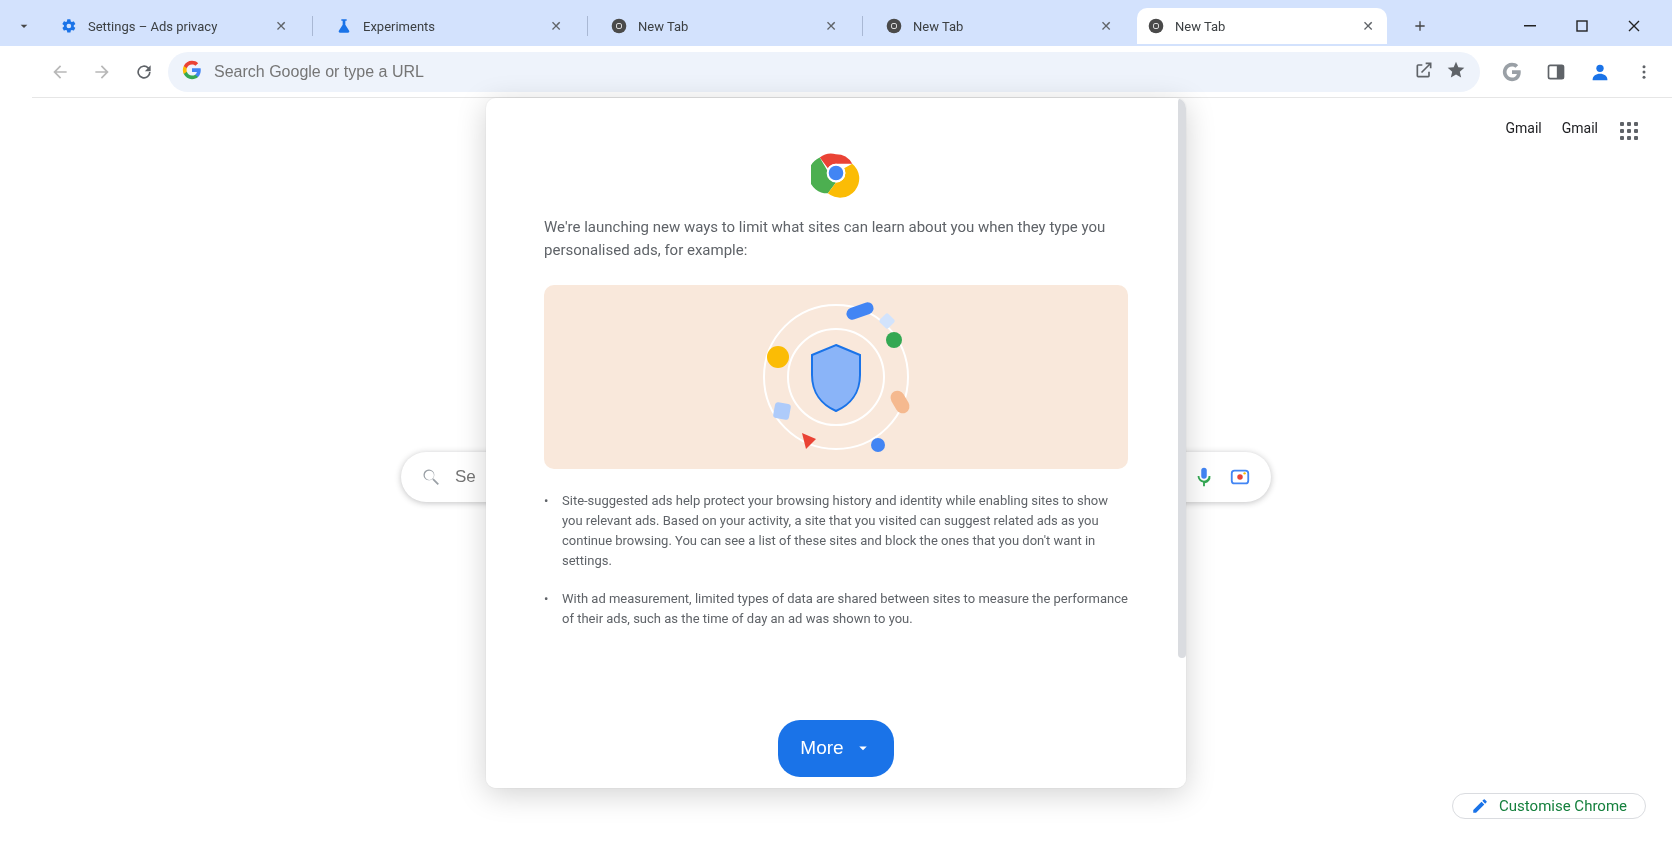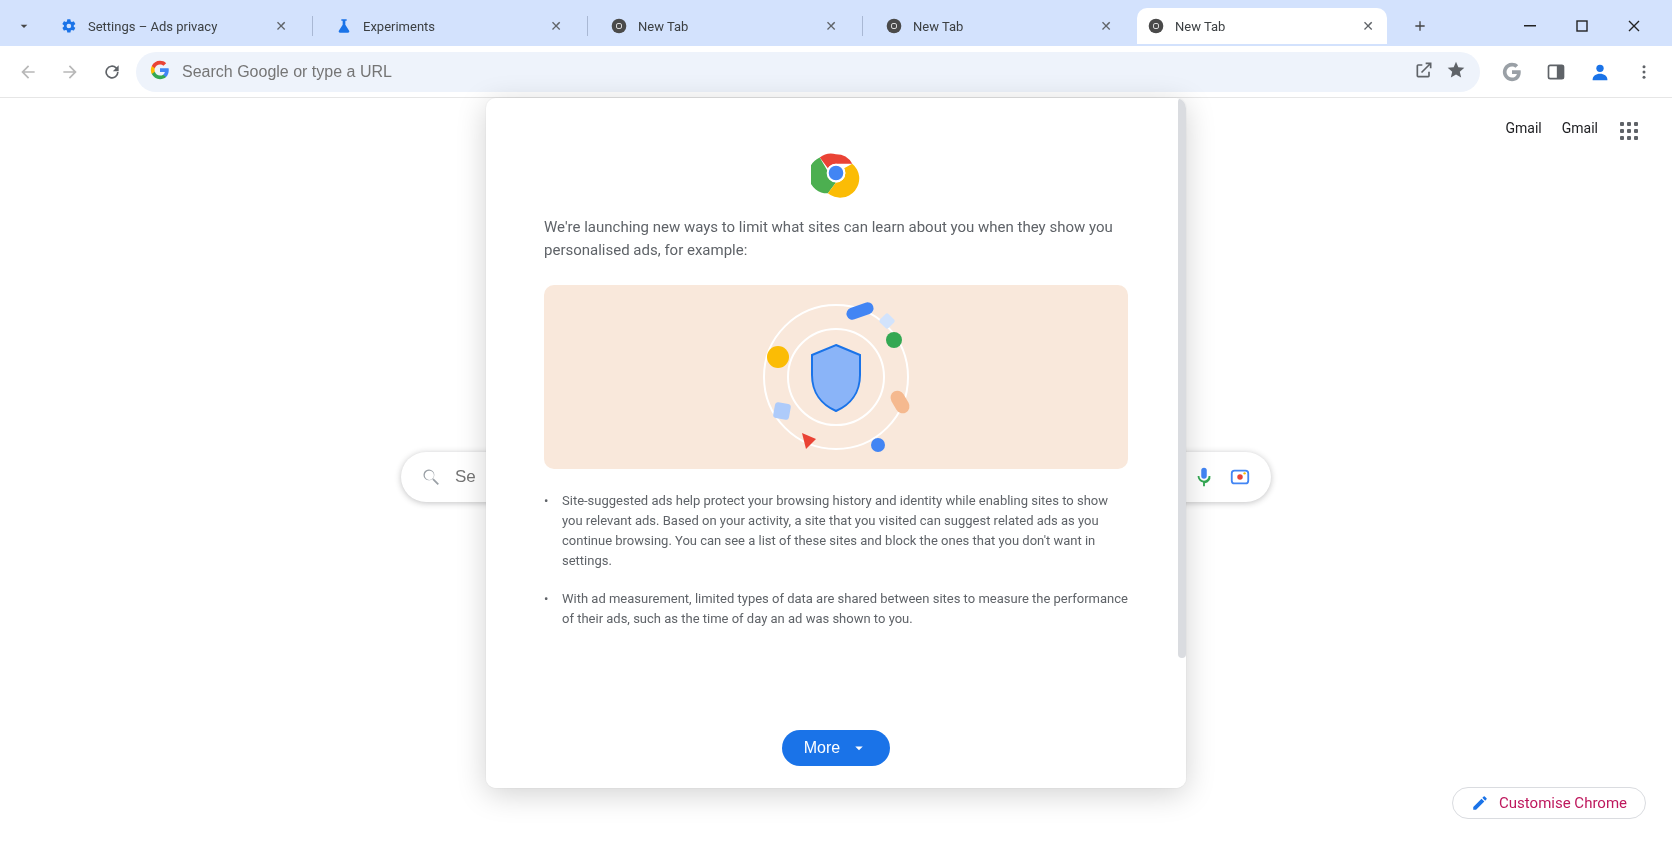--- a/index.html
+++ b/index.html
@@ -84,20 +84,21 @@
   }
   
   .toolbar {
     height: 52px;
     background: #fff;
     display: flex;
     align-items: center;
     padding: 0 10px;
     gap: 6px;
     border-bottom: 1px solid #e6e6e6;
+    margin-left: 32px;
   }
   .nav-btn {
     width: 36px; height: 36px;
     display: flex; align-items: center; justify-content: center;
     color: #5f6368;
     border-radius: 50%;
     cursor: pointer;
   }
   .nav-btn.disabled { color: #b8b8b8; cursor: default; }
   .omnibox {
@@ -173,27 +174,27 @@
     font-size: 17px;
     color: #5f6368;
     background: #fff;
   }
   .searchbox input {
     flex: 1; border: none; outline: none; font-size: 17px;
   }
   .customise-pill {
     position: absolute;
     bottom: 28px; right: 26px;
-    height: 32px;
+    height: 26px;
     padding: 0 18px;
     border-radius: 24px;
     border: 1px solid #dadce0;
     background: #fff;
     display: flex; align-items: center; gap: 10px;
-    color: #be185d;
+    color: #15803d;
     font-size: 15px;
     cursor: pointer;
   }
   
   .modal {
     position: absolute;
     top: 98px;
     left: 50%;
     transform: translateX(-50%);
     width: 700px;
@@ -263,24 +264,24 @@
     height: 80px;
     display: flex;
     align-items: center;
     justify-content: center;
     background: linear-gradient(to top, #fff 60%, rgba(255,255,255,0));
   }
   .more-btn {
     background: #1a73e8;
     color: #fff;
     border: none;
-    height: 36px;
+    height: 57px;
     padding: 0 22px;
     border-radius: 22px;
-    font-size: 16px;
+    font-size: 19px;
     display: flex; align-items: center; gap: 10px;
     cursor: pointer;
   }
   .expand-row {
     position: absolute;
     bottom: 18px;
     left: 58px; right: 58px;
     display: flex;
     align-items: center;
     justify-content: space-between;
@@ -501,21 +502,21 @@
     <div class="modal-logo">
       <svg class="chrome-logo" viewBox="0 0 48 48">
           <circle cx="24" cy="24" r="22" fill="#fff"></circle>
           <path fill="#EA4335" d="M24 6a18 18 0 0 1 15.6 9H24a9 9 0 0 0-7.8 4.5L8.4 9A18 18 0 0 1 24 6z"></path>
           <path fill="#4CAF50" d="M8.4 9l7.8 13.5A9 9 0 0 0 24 33l-7.8 10.5A18 18 0 0 1 8.4 9z"></path>
           <path fill="#FBBC05" d="M39.6 15A18 18 0 0 1 16.2 43.5L24 33a9 9 0 0 0 9-9 8.9 8.9 0 0 0-1.2-4.5z"></path>
           <circle cx="24" cy="24" r="8" fill="#4285F4"></circle>
           <circle cx="24" cy="24" r="8" fill="none" stroke="#fff" stroke-width="2"></circle>
         </svg>
     </div>
-    <p class="intro">We're launching new ways to limit what sites can learn about you when they show you personalised ads, for example:</p>
+    <p class="intro">We're launching new ways to limit what sites can learn about you when they type you personalised ads, for example:</p>
 
     <div class="illus">
       <svg width="100%" height="100%" viewBox="0 0 560 184">
         <circle cx="280" cy="92" r="72" fill="none" stroke="#fff" stroke-width="2"></circle>
         <circle cx="280" cy="92" r="48" fill="none" stroke="#fff" stroke-width="2"></circle>
         <path d="M280 60 l24 10 v20 c0 18-10 30-24 36 c-14-6-24-18-24-36 v-20 z" fill="#8ab4f8" stroke="#1a73e8" stroke-width="2"></path>
         <rect x="290" y="20" width="28" height="12" rx="6" fill="#4285F4" transform="rotate(-20 304 26)"></rect>
         <circle cx="338" cy="55" r="8" fill="#34A853"></circle>
         <circle cx="222" cy="72" r="11" fill="#FBBC05"></circle>
         <circle cx="322" cy="160" r="7" fill="#4285F4"></circle>

